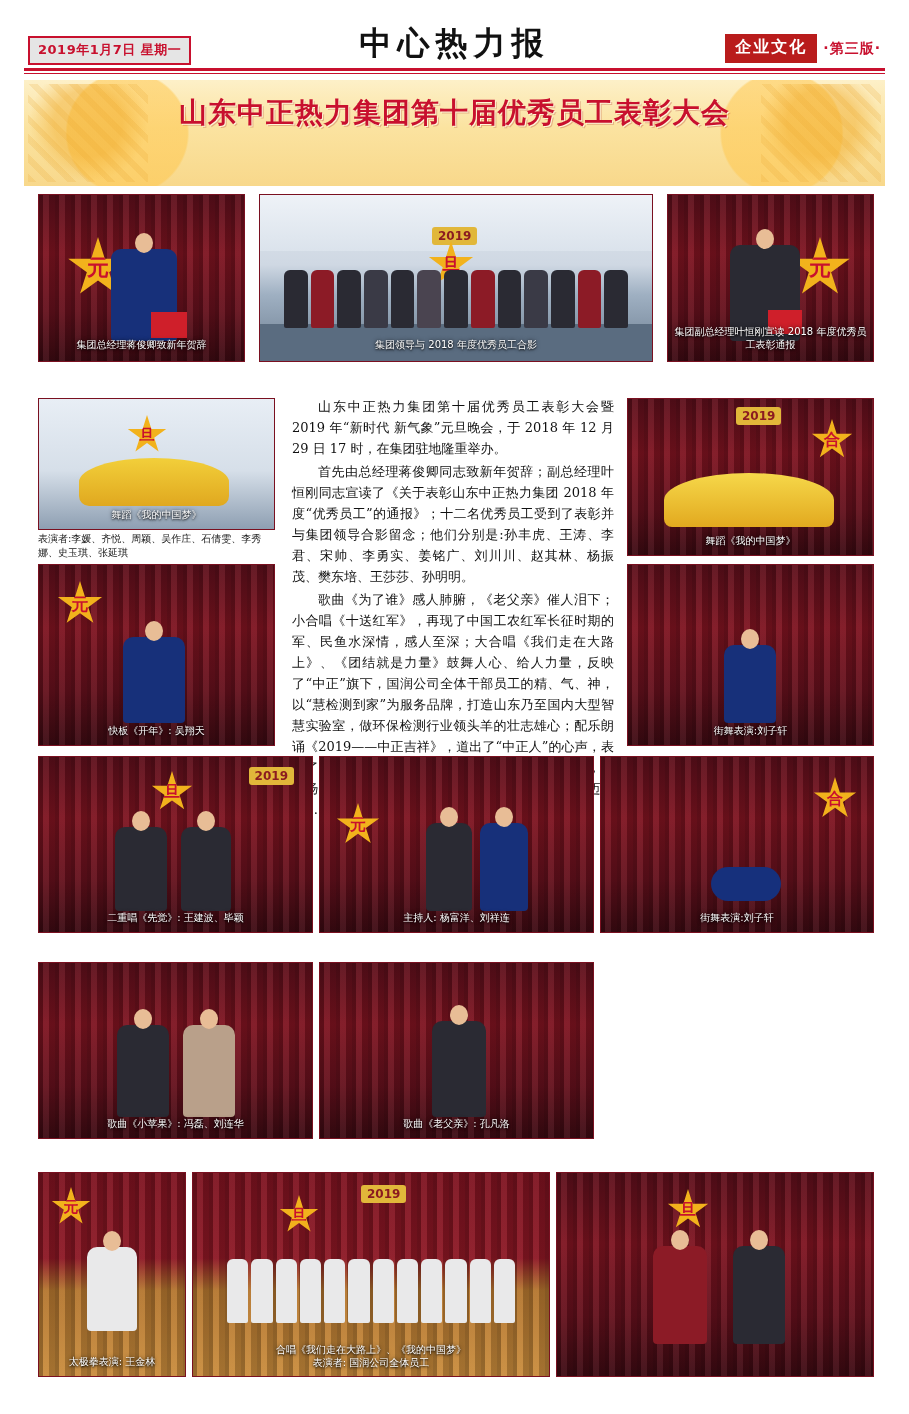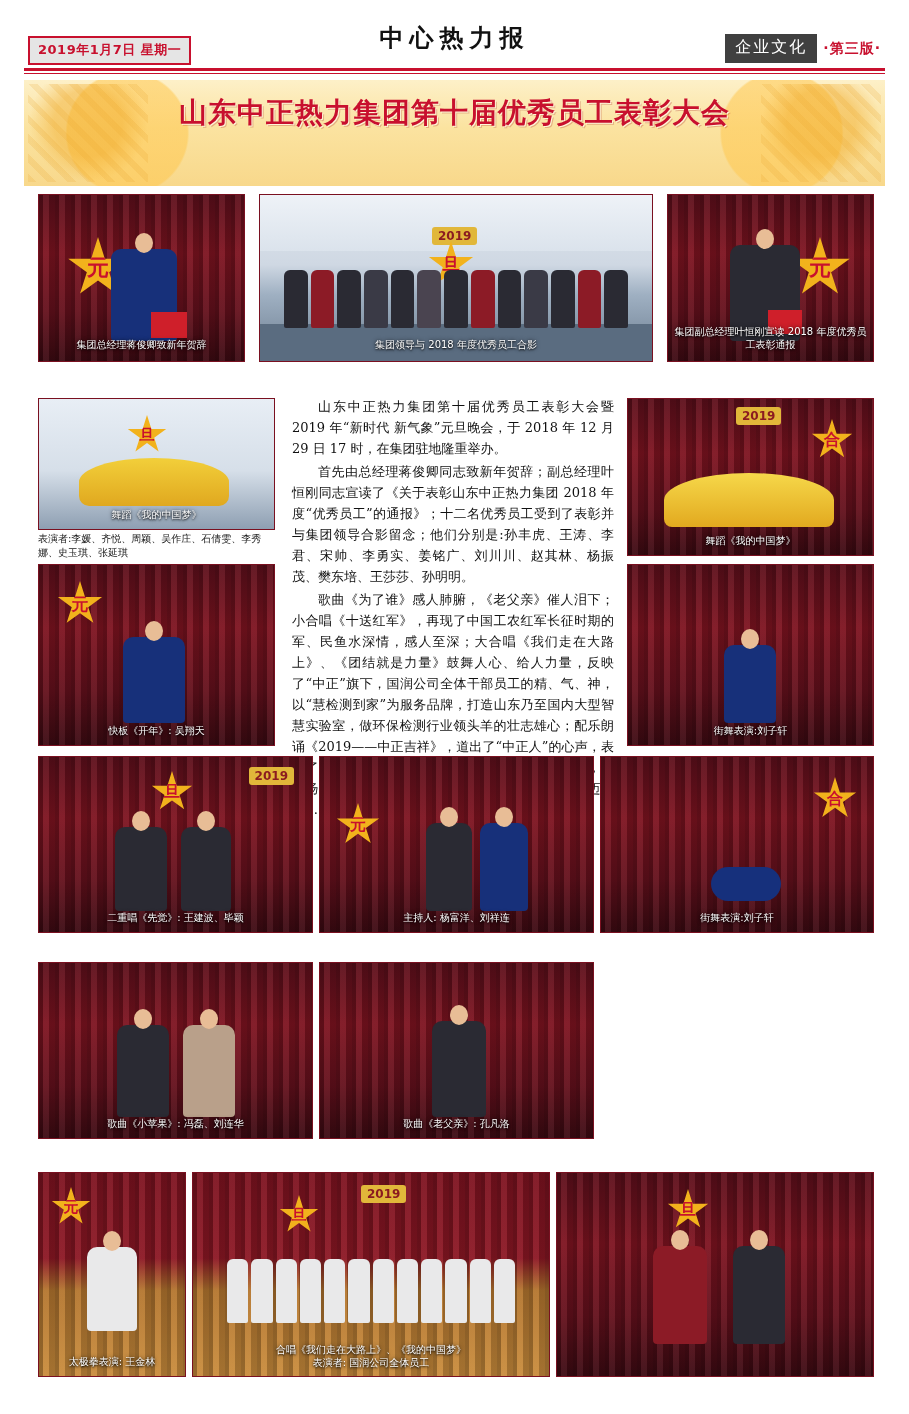--- a/index.html
+++ b/index.html
@@ -50,36 +50,36 @@
     padding: 3px 8px 4px 8px;
     letter-spacing: 0.5px;
     white-space: nowrap;
   }
   .paper-title {
     position: absolute;
     left: 0; top: 22px;
     width: 909px;
     text-align: center;
     font-family: "DejaVu Serif", "Liberation Serif", serif;
-    font-size: 24px;
+    font-size: 32px;
     font-weight: bold;
     color: #111111;
     letter-spacing: 6px;
   }
   .section-badge {
     position: absolute;
     right: 28px; top: 34px;
     display: flex;
     align-items: center;
   }
   .section-badge .sec-name {
-    background: #404040;
+    background: #b91c1c;
     color: #ffffff;
     font-size: 16px;
-    font-weight: normal;
+    font-weight: bold;
     padding: 3px 10px 5px 10px;
     letter-spacing: 2px;
   }
   .section-badge .sec-page {
     color: #c8102e;
     font-size: 14px;
     font-weight: bold;
     padding-left: 6px;
     letter-spacing: 1px;
   }

